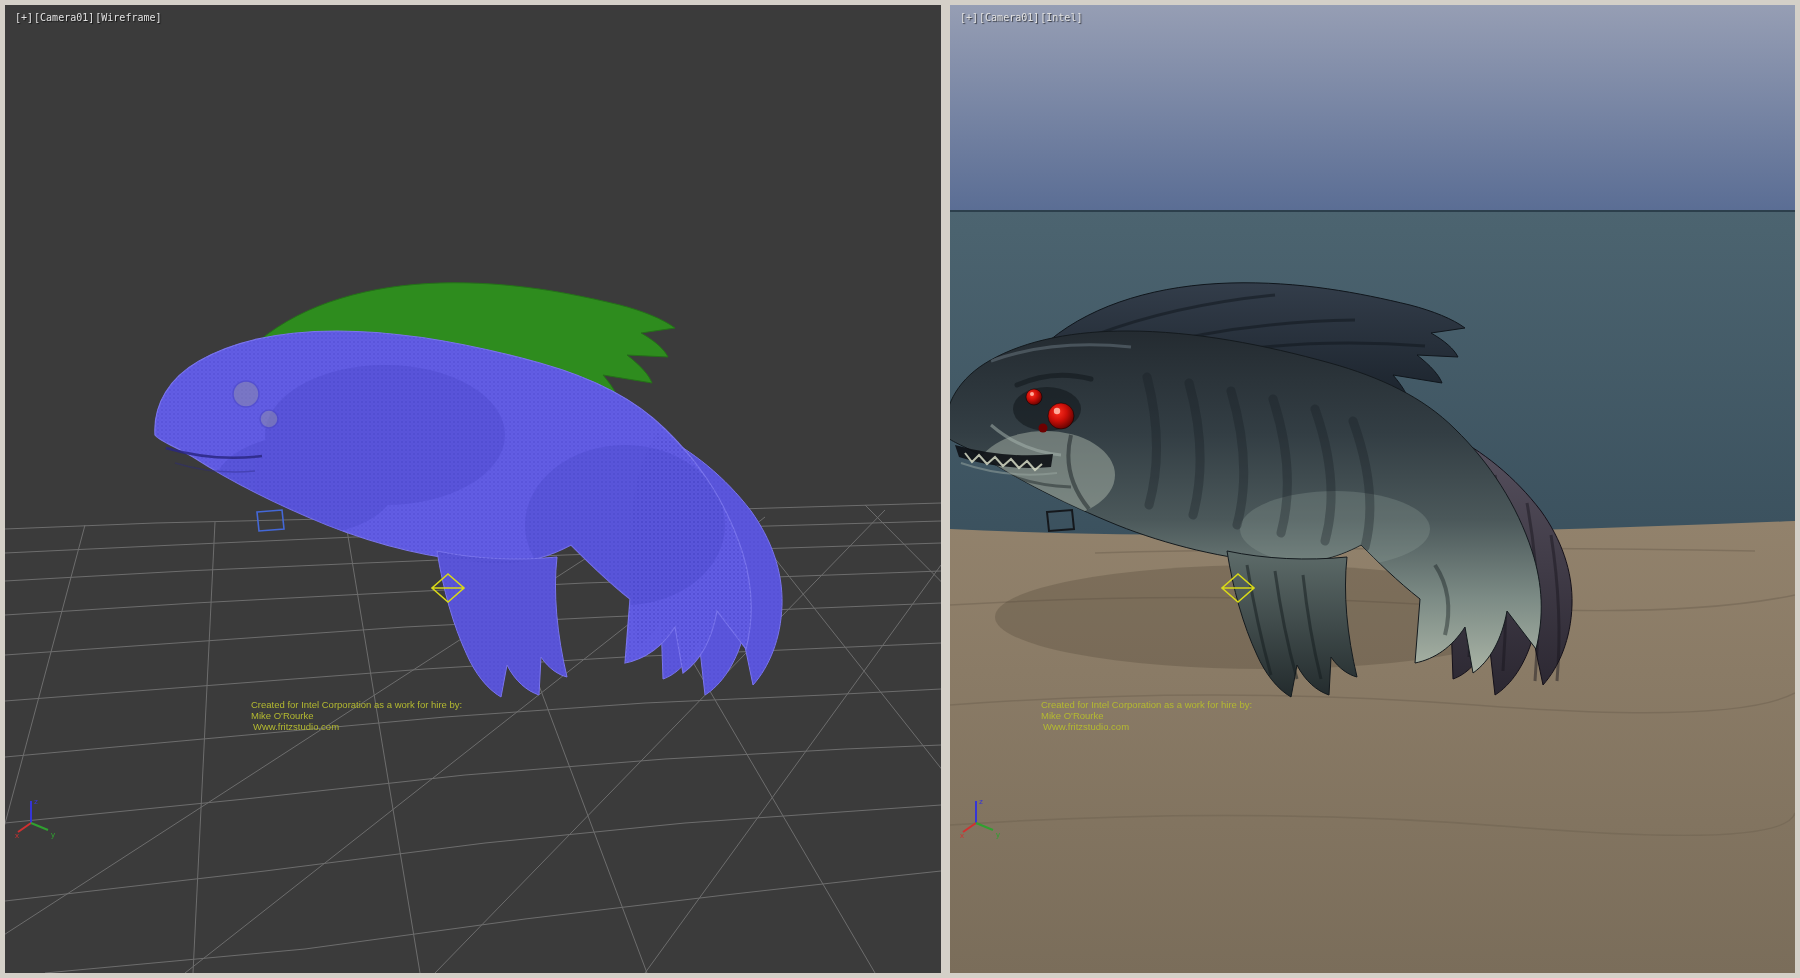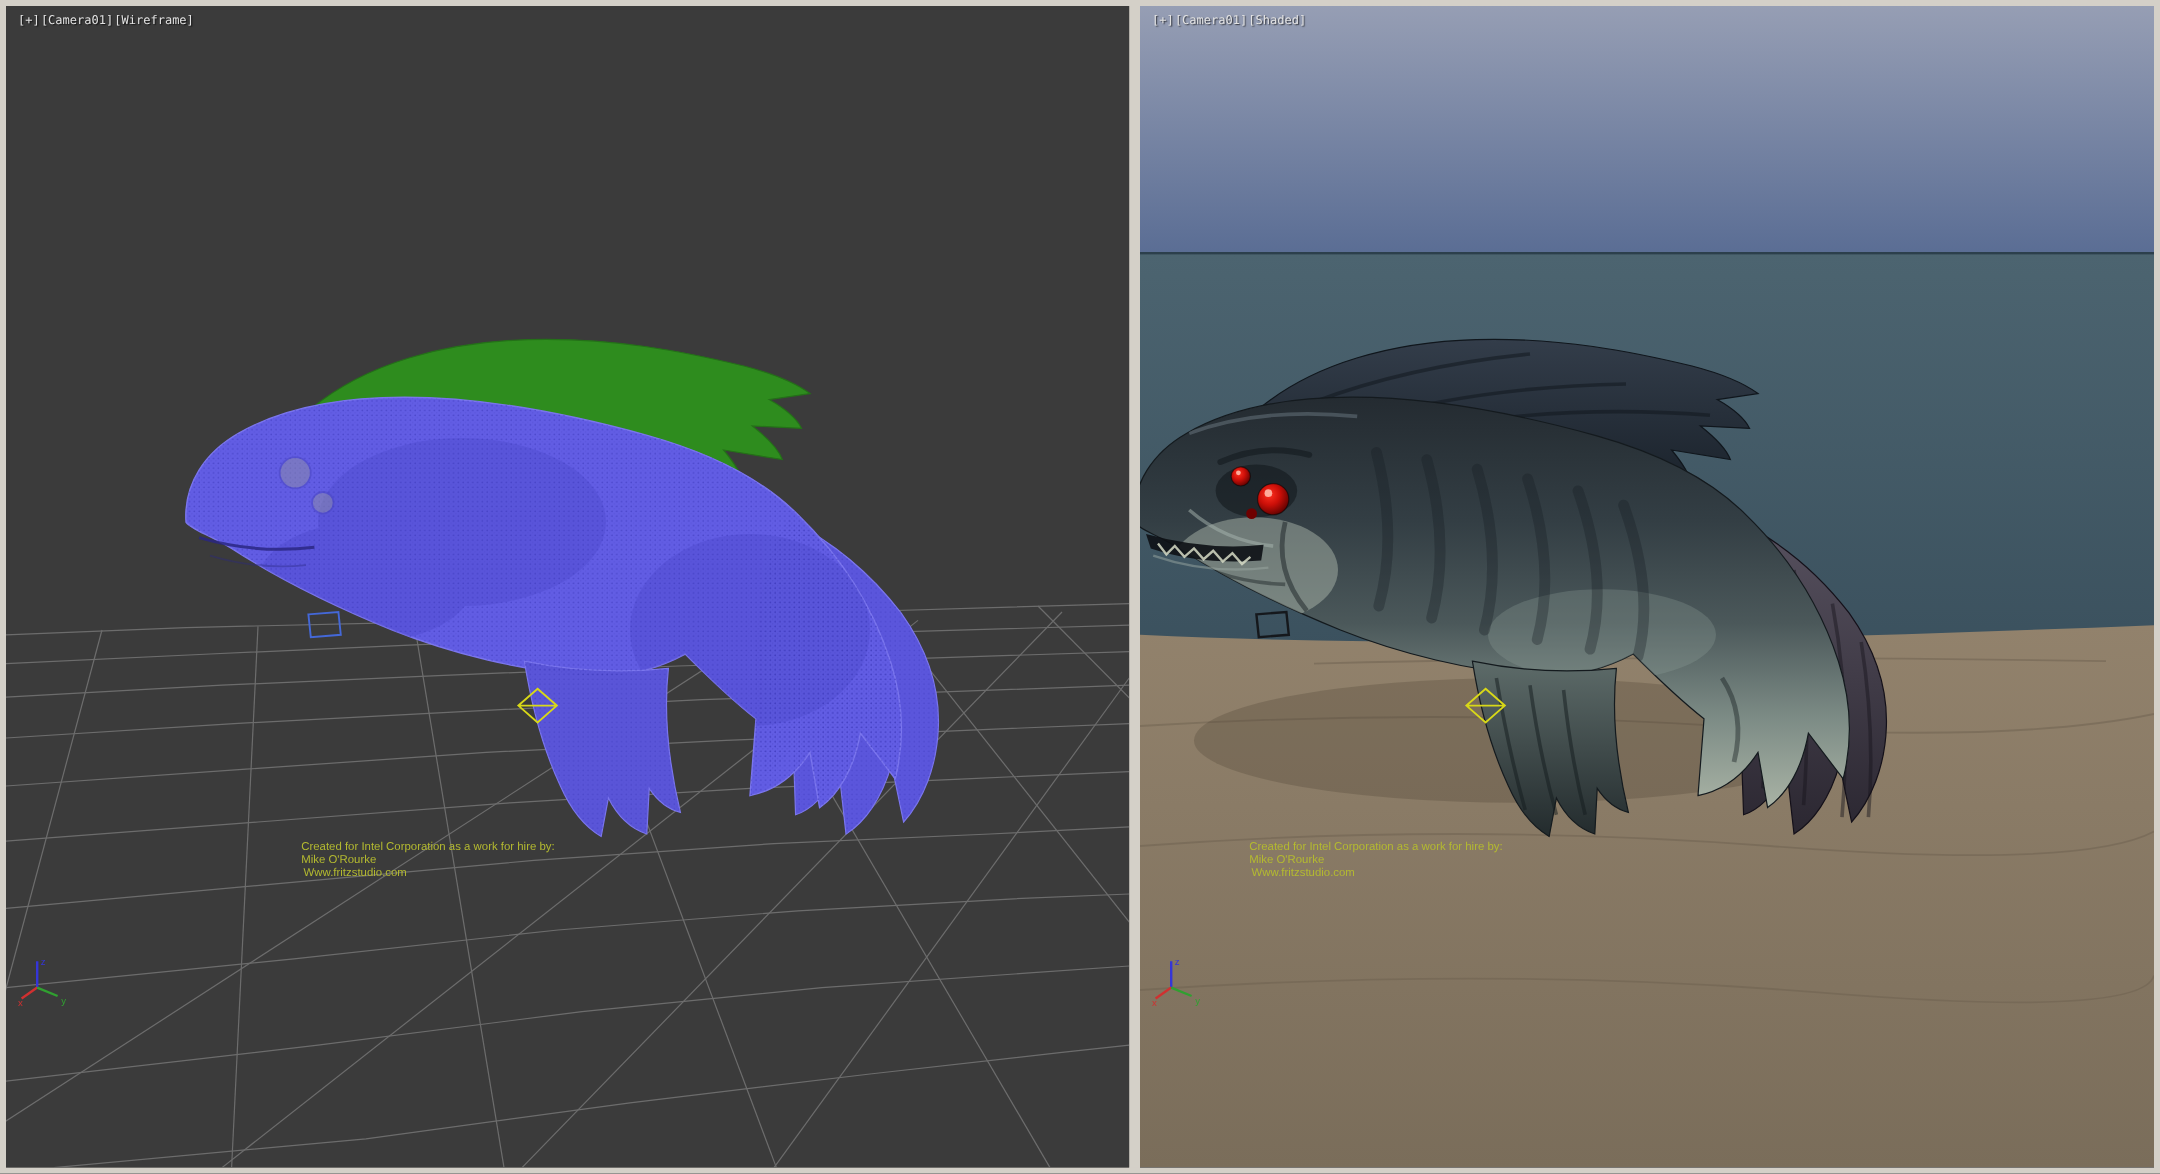--- a/index.html
+++ b/index.html
@@ -158,21 +158,21 @@
       <text x="36" y="44" font-size="8" fill="#30a030">y</text>
     </svg>
   </div>
 
   <div class="divider"></div>
 
   <div class="vp vp-right">
     <div class="vp-label">
       <span>[+]</span>
       <span>[Camera01]</span>
-      <span>[Shaded]</span>
+      <span>[Intel]</span>
     </div>
 
     <svg class="scene" viewBox="155 0 845 968" preserveAspectRatio="none">
 
       <rect x="155" y="0" width="845" height="207" fill="url(#skyG)"></rect>
       <rect x="155" y="205" width="845" height="3" fill="#2c3f4c"></rect>
       <rect x="155" y="207" width="845" height="330" fill="url(#seaG)"></rect>
       <path d="M155 524 C400 536 700 528 1000 516 L1000 968 L155 968 Z" fill="url(#groundG)"></path>
       <g stroke="#6e6150" fill="none" opacity=".5" stroke-width="1.5">
         <path d="M155 600 Q400 585 640 600 T1000 590"></path>

